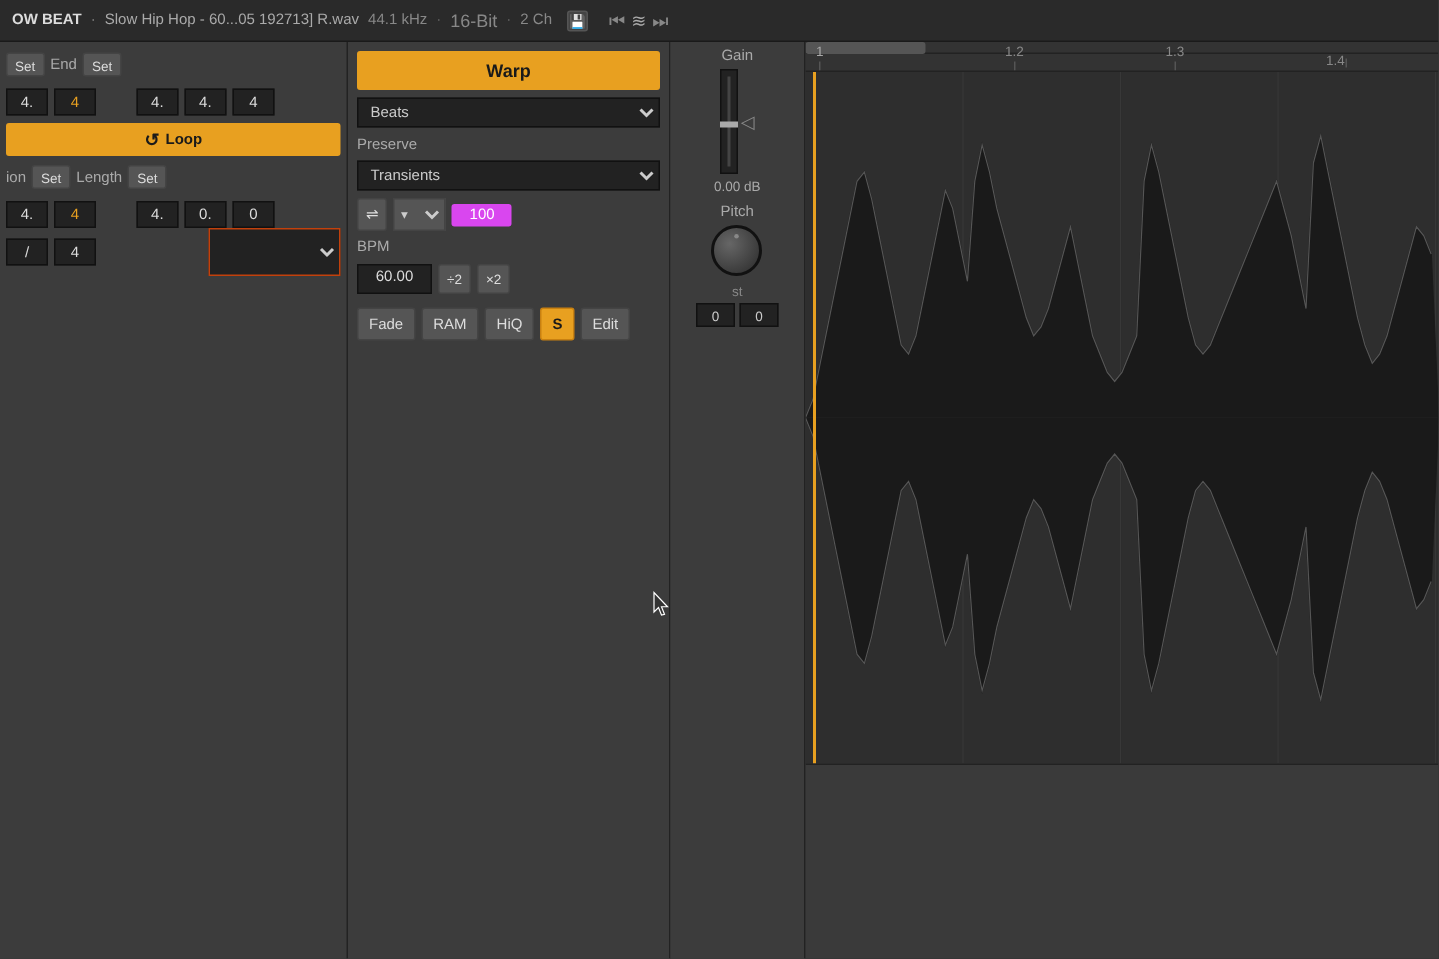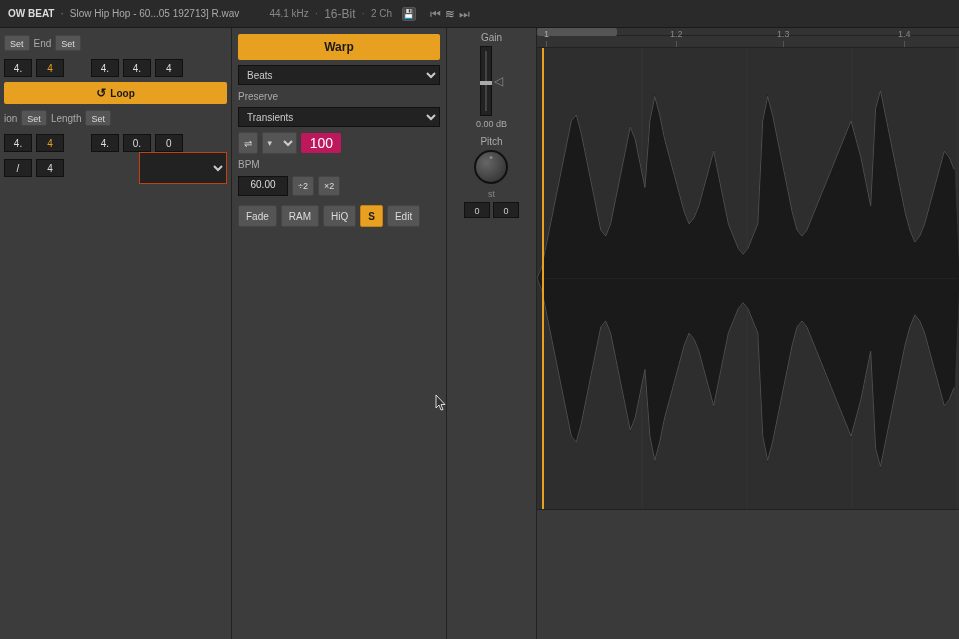--- a/index.html
+++ b/index.html
@@ -389,21 +389,21 @@
       border-top: 1px solid #222;
     }
   </style>
 </head>
 <body>
 
 <div class="top-bar">
   <span style="font-weight:bold;color:#ddd;">OW BEAT</span>
   <span style="color:#888">·</span>
   <span style="color:#aaa;font-size:10px;">Slow Hip Hop - 60...05 192713] R.wav</span>
-  <span style="color:#888;font-size:10px;margin-left:24px;">44.1 kHz</span>
+  <span style="color:#888;font-size:10px;">44.1 kHz</span>
   <span style="color:#666">·</span>
   <span style="color:#888;font-size:12px;text-align:right;">16-Bit</span>
   <span style="color:#666">·</span>
   <span style="color:#888;font-size:10px;">2 Ch</span>
   <div style="width:14px;height:14px;background:#444;border:1px solid #555;border-radius:2px;margin-left:4px;display:flex;align-items:center;justify-content:center;cursor:pointer;">
     <span style="color:#aaa;font-size:9px;">💾</span>
   </div>
 
   <div style="display:flex;gap:4px;margin-left:8px;">
     <span style="color:#888;font-size:12px;">⏮</span>
@@ -492,21 +492,21 @@
         <option>Envelopes</option>
         <option>Formants</option>
       </select>
     </div>
 
     <div class="panel-row" style="gap:4px;">
       <button style="background:#555;border:1px solid #444;border-radius:2px;color:#ddd;font-size:10px;padding:1px 5px;cursor:pointer;height:22px;">⇌</button>
       <select style="background:#555;border:1px solid #444;color:#ccc;font-size:9px;height:22px;width:35px;cursor:pointer;">
         <option>▾</option>
       </select>
-      <span style="background:#be185d;color:#fff;font-size:14px;padding:2px 8px;border-radius:2px;min-width:40px;text-align:center;">100</span>
+      <span style="background:#d946ef;color:#fff;font-size:10px;padding:2px 8px;border-radius:2px;min-width:40px;text-align:center;">100</span>
     </div>
 
     <div class="bpm-row">
       <span class="section-label">BPM</span>
     </div>
     <div class="bpm-row">
       <span class="bpm-display">60.00</span>
       <button class="bpm-btn">÷2</button>
       <button class="bpm-btn">×2</button>
     </div>
@@ -562,21 +562,21 @@
         <div class="ruler-tick"></div>
       </div>
       <div style="position:absolute;bottom:0;left:133px;display:flex;flex-direction:column;align-items:center;">
         <span class="ruler-label" style="color:#888;font-size:9px;">1.2</span>
         <div class="ruler-tick"></div>
       </div>
       <div style="position:absolute;bottom:0;left:240px;display:flex;flex-direction:column;align-items:center;">
         <span class="ruler-label" style="color:#888;font-size:9px;">1.3</span>
         <div class="ruler-tick"></div>
       </div>
-      <div style="position:absolute;bottom:0;left:347px;display:flex;flex-direction:column;align-items:center;margin-left:14px;">
+      <div style="position:absolute;bottom:0;left:347px;display:flex;flex-direction:row;align-items:center;">
         <span class="ruler-label" style="color:#888;font-size:9px;">1.4</span>
         <div class="ruler-tick"></div>
       </div>
     </div>
 
     <div class="waveform-canvas">
       
       <div class="playhead"></div>
 
       

